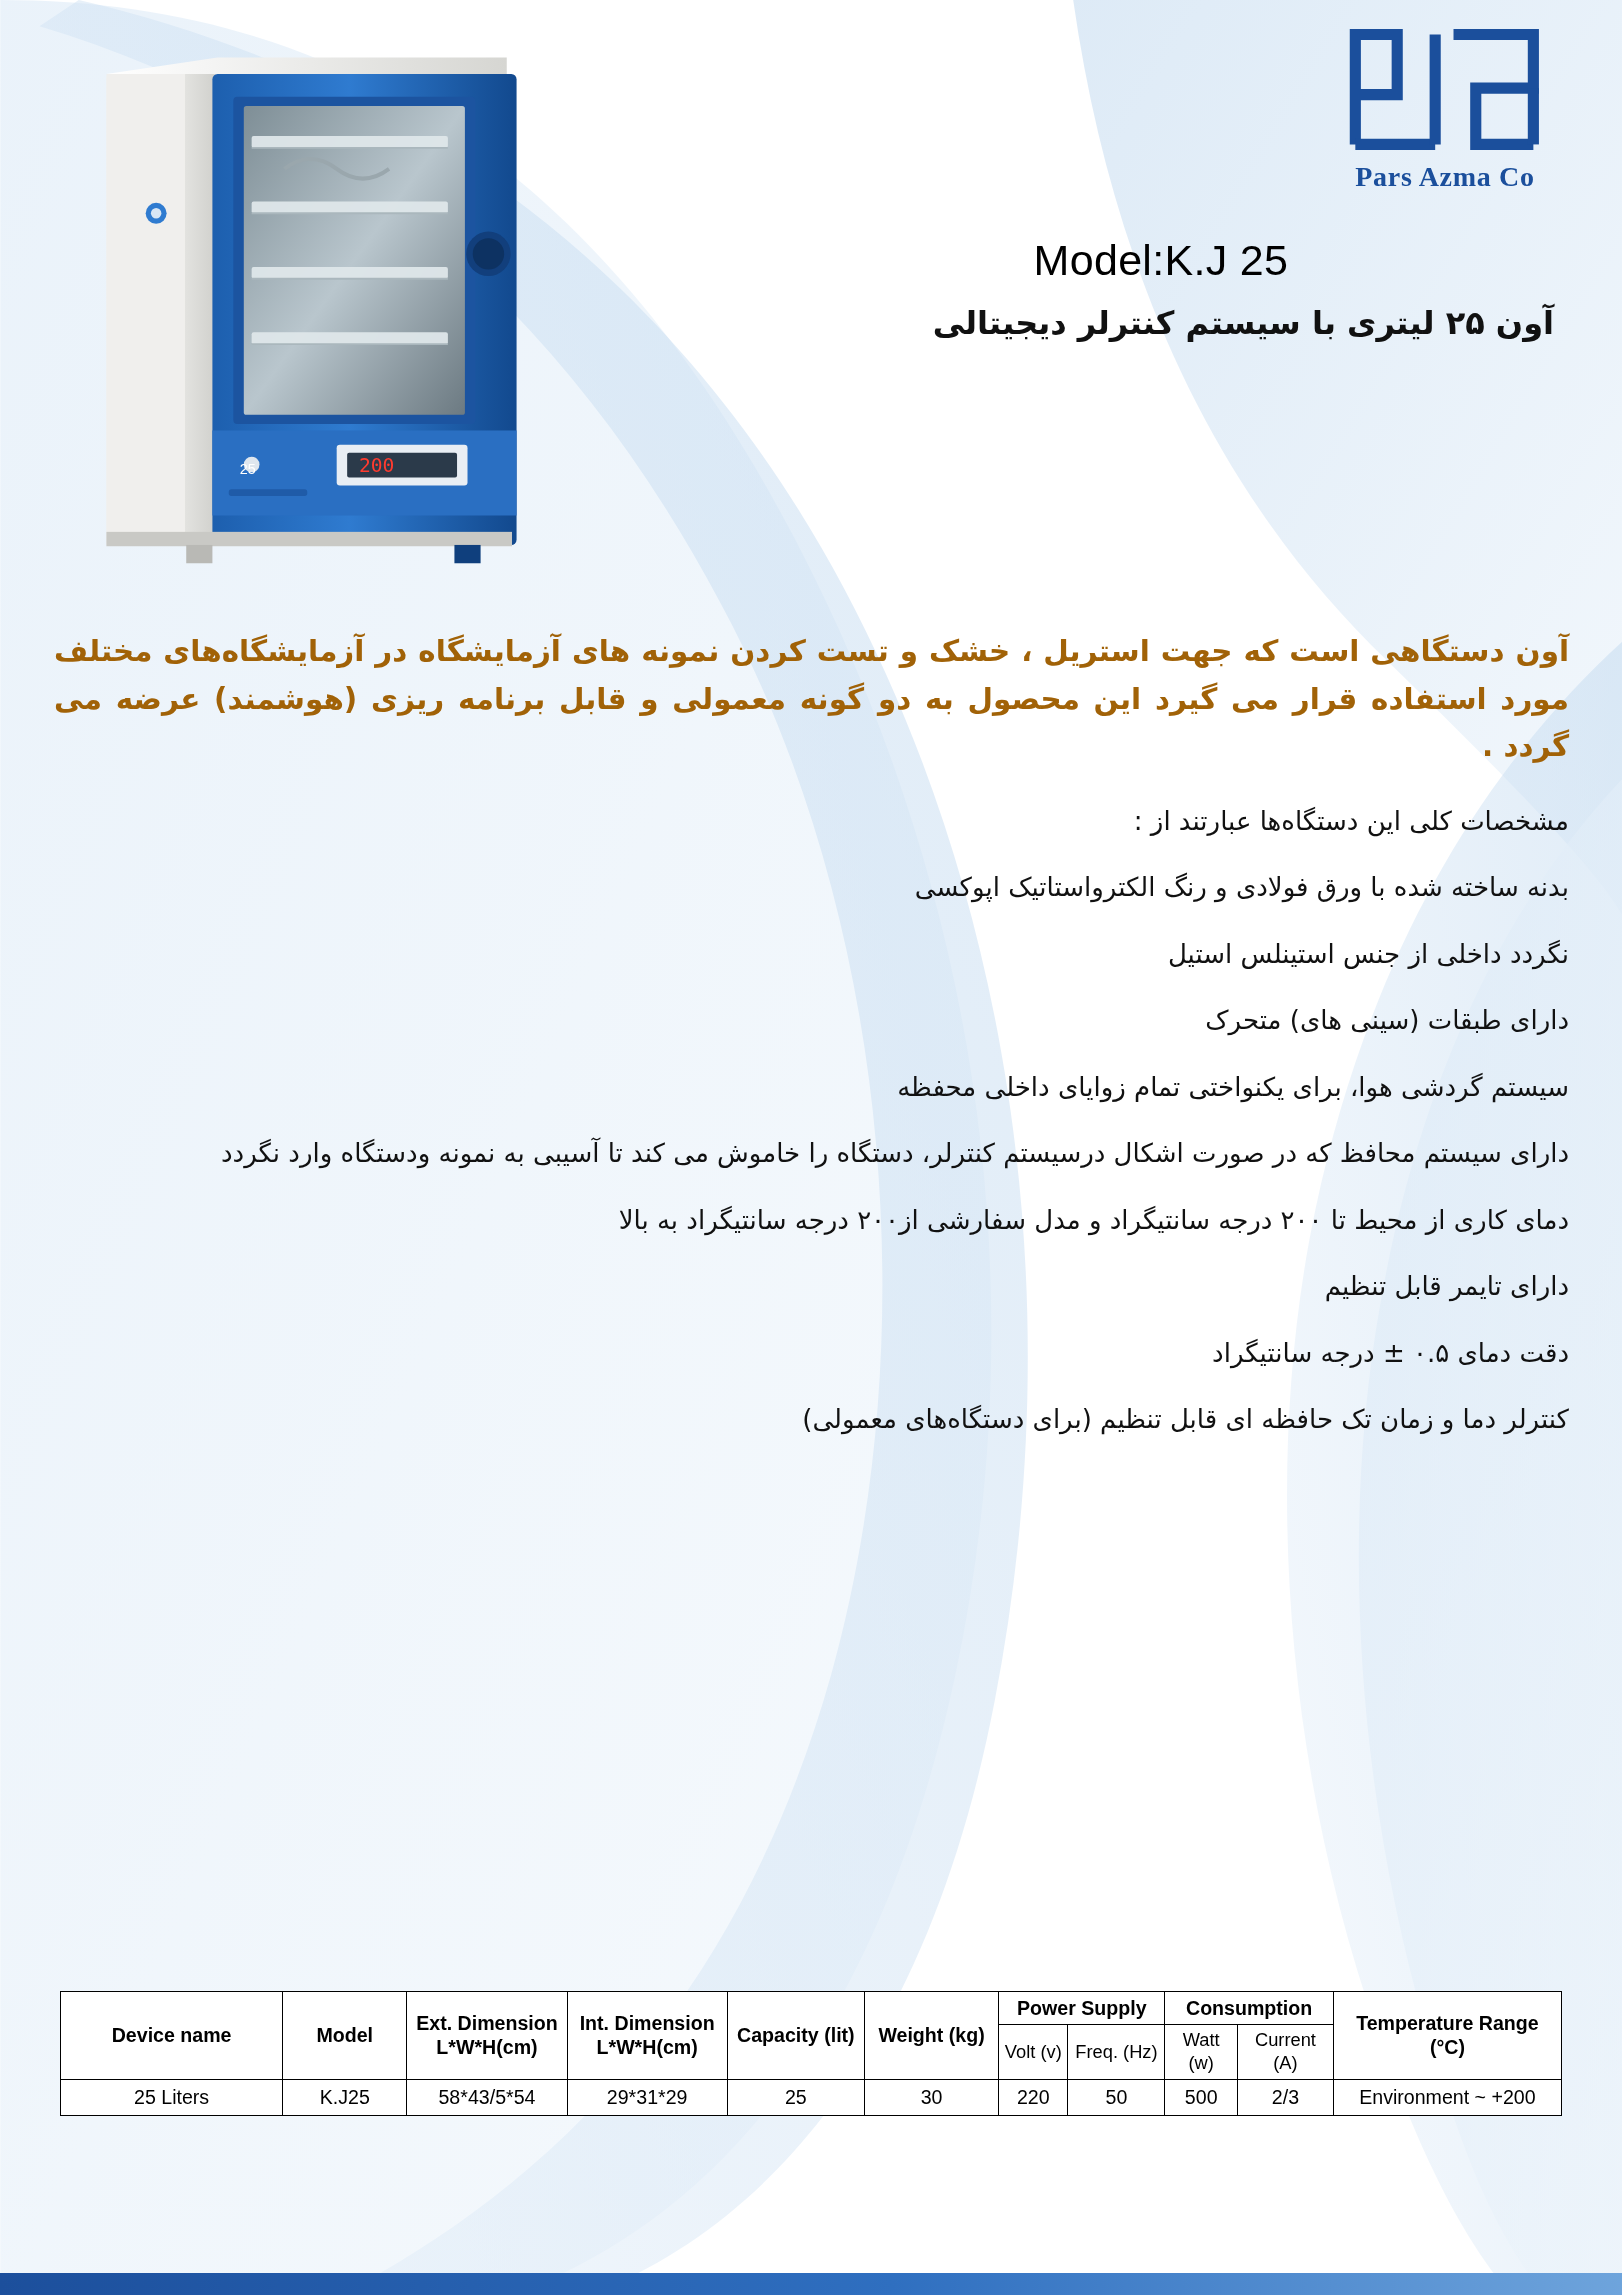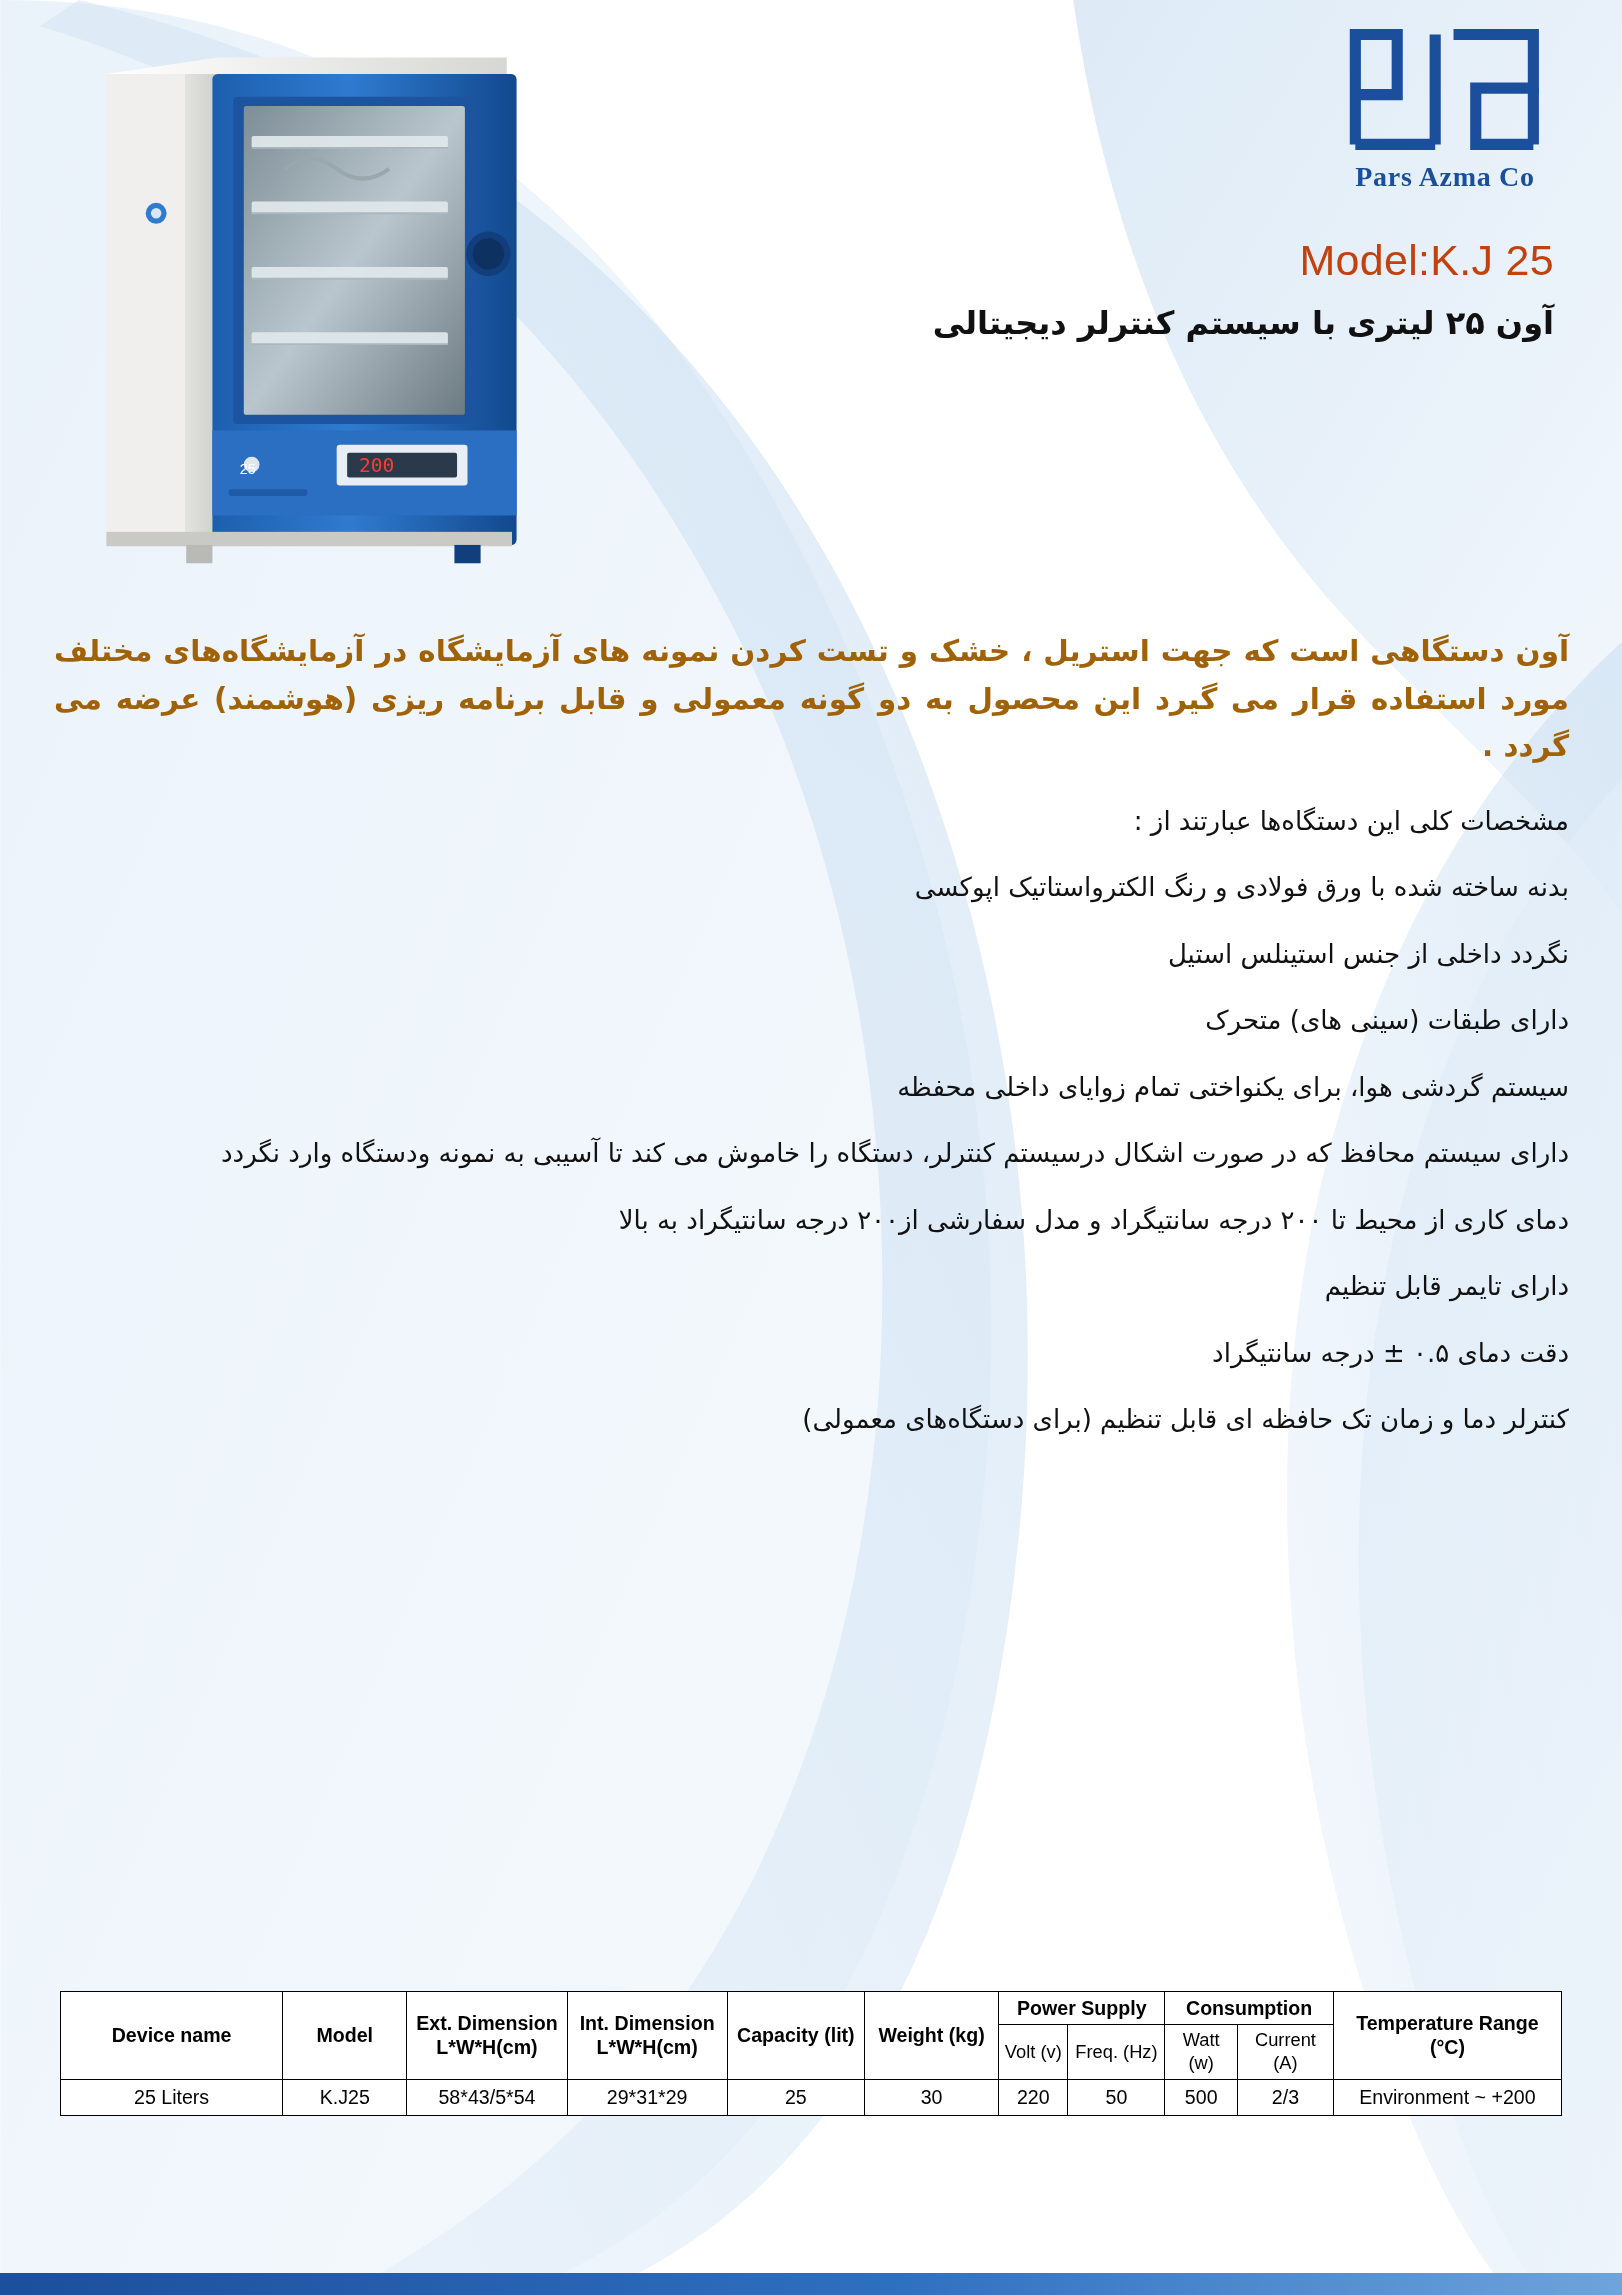--- a/index.html
+++ b/index.html
@@ -59,24 +59,24 @@
     position: absolute;
     top: 236px;
     right: 69px;
     width: 798px;
     text-align: right;
   }
   .model-title {
     font-family: "Liberation Sans", sans-serif;
     font-size: 43px;
     font-weight: 400;
-    color: #c2410c;
+    color: #000000;
     letter-spacing: 0.3px;
     direction: ltr;
-    text-align: right;
+    text-align: center;
     padding-left: 11.8px;
   }
   .model-sub {
     margin-top: 14px;
     font-family: "DejaVu Sans", sans-serif;
     font-size: 32px;
     font-weight: 700;
     color: #111;
     direction: rtl;
     line-height: 1.5;

